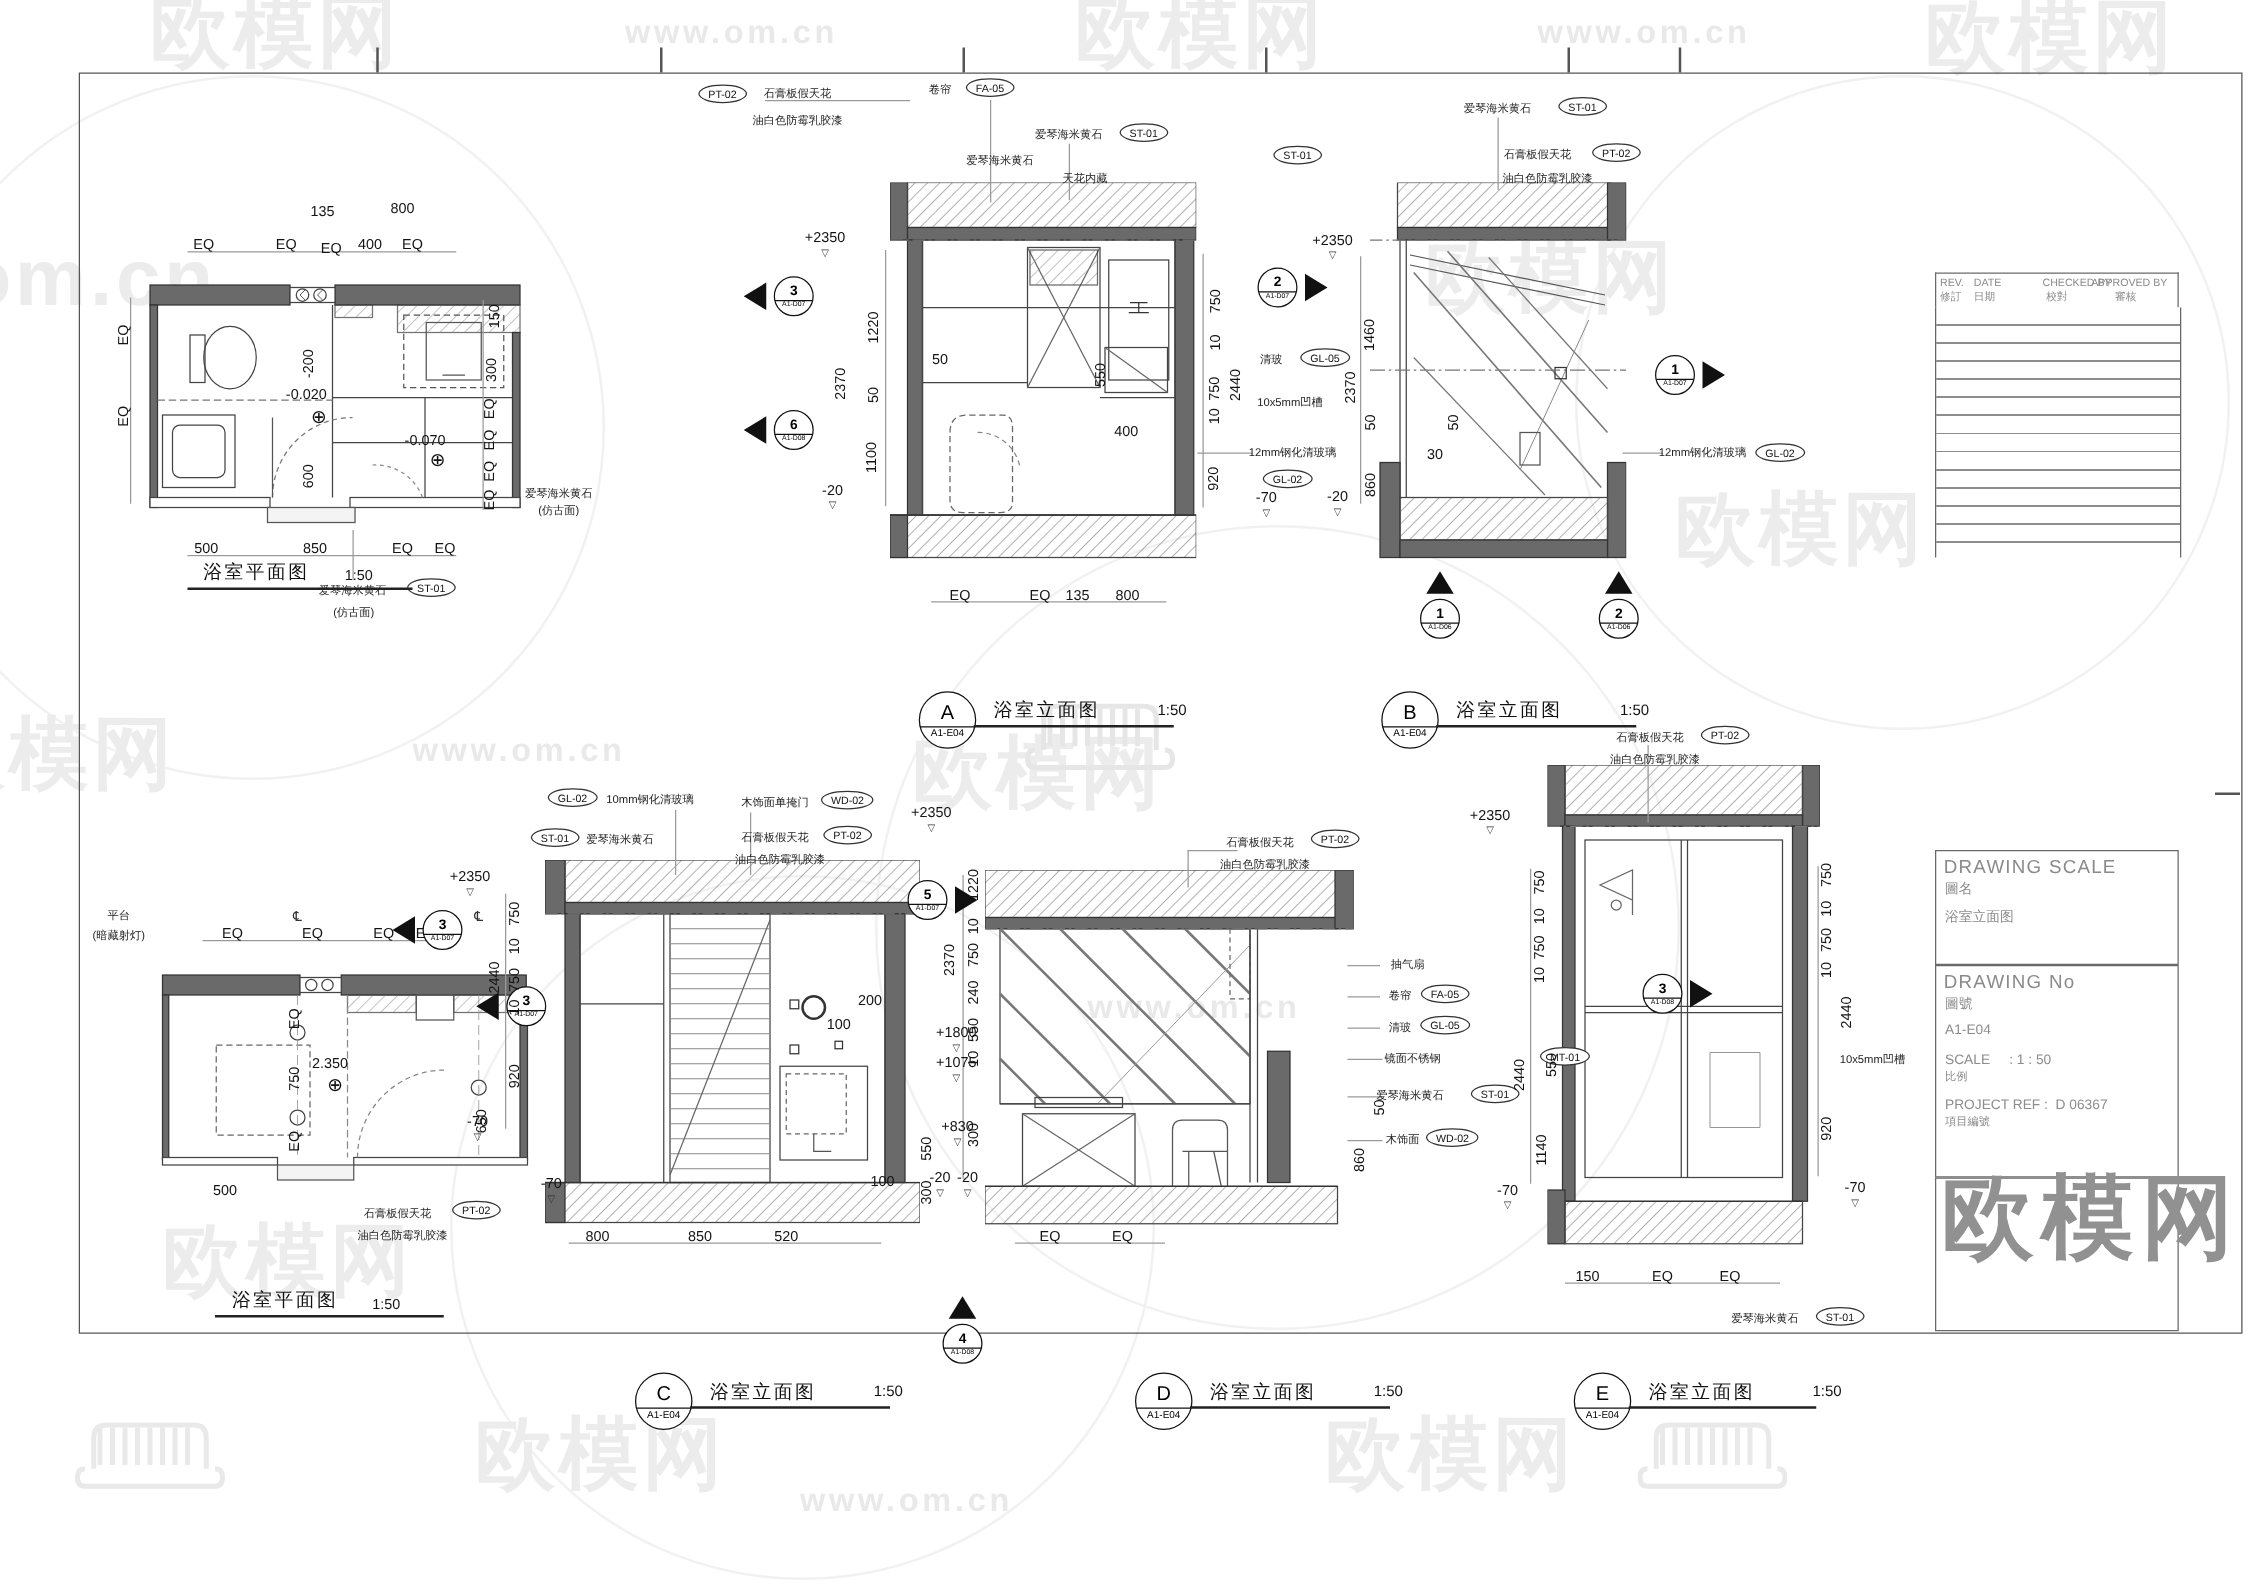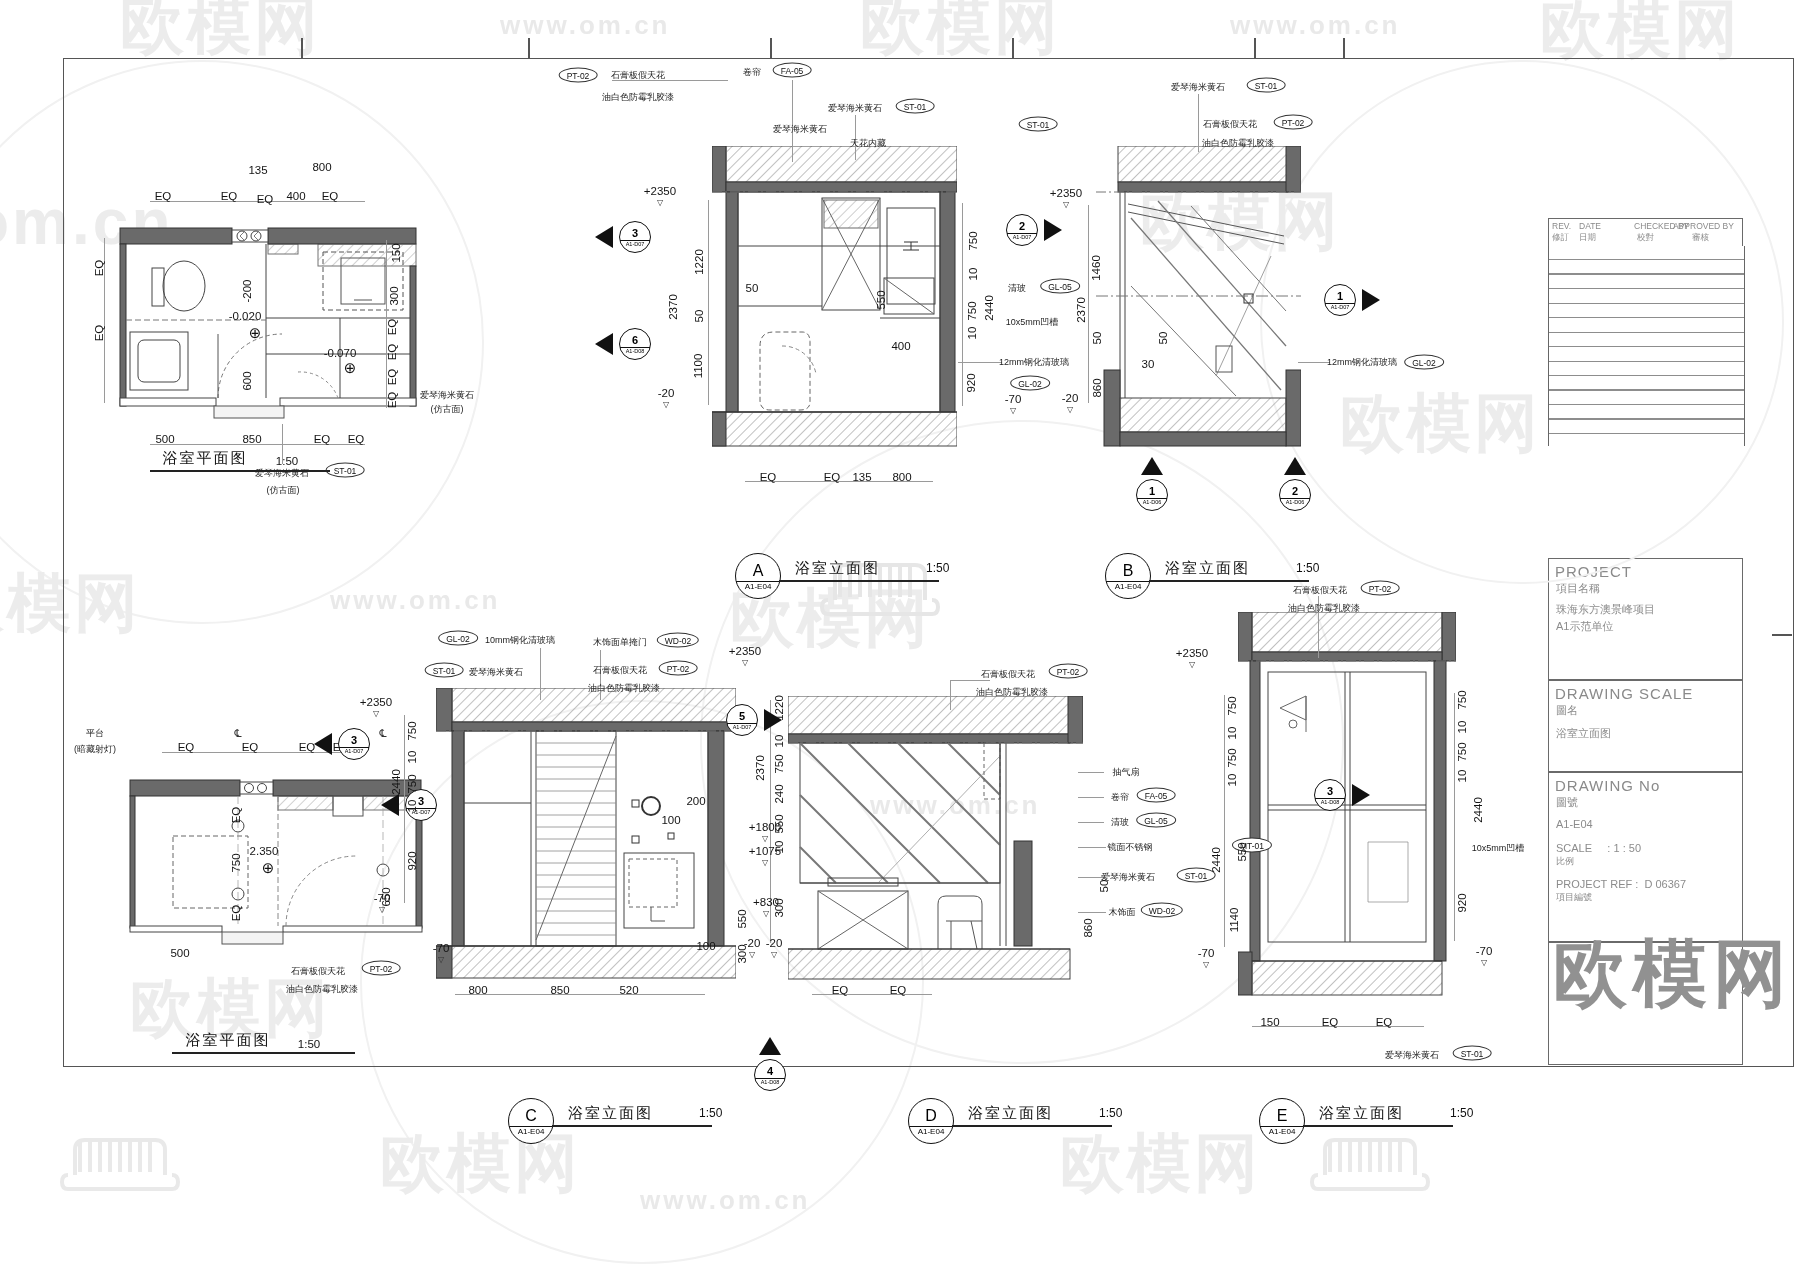--- a/index.html
+++ b/index.html
@@ -124,26 +124,20 @@
     <span class="tb-small" style="position:absolute;left:3px;top:2px;">REV.</span>
     <span class="tb-small" style="position:absolute;left:30px;top:2px;">DATE</span>
     <span class="tb-small" style="position:absolute;left:85px;top:2px;">CHECKED BY</span>
     <span class="tb-small" style="position:absolute;left:124px;top:2px;">APPROVED BY</span>
     <span class="tb-small" style="position:absolute;left:3px;top:13px;">修訂</span>
     <span class="tb-small" style="position:absolute;left:30px;top:13px;">日期</span>
     <span class="tb-small" style="position:absolute;left:88px;top:13px;">校對</span>
     <span class="tb-small" style="position:absolute;left:143px;top:13px;">審核</span>
   </div>
   <div class="revrows" style="top:246px;height:200px;border-left:1px solid #666;border-right:1px solid #666;"></div>
-  <div class="tb-cell" style="top:558px;height:122px;">
-    <span class="tb-h-en">PROJECT</span>
-    <span class="tb-h-cn">項目名稱</span>
-    <span class="tb-val" style="margin-top:6px;">珠海东方澳景峰项目</span>
-    <span class="tb-val" style="margin-top:2px;">A1示范单位</span>
-  </div>
   <div class="tb-cell" style="top:680px;height:92px;">
     <span class="tb-h-en">DRAWING SCALE</span>
     <span class="tb-h-cn">圖名</span>
     <span class="tb-val">浴室立面图</span>
   </div>
   <div class="tb-cell" style="top:772px;height:170px;">
     <span class="tb-h-en">DRAWING No</span>
     <span class="tb-h-cn">圖號</span>
     <span class="tb-val">A1-E04</span>
     <span class="tb-val" style="margin-top:12px;">

